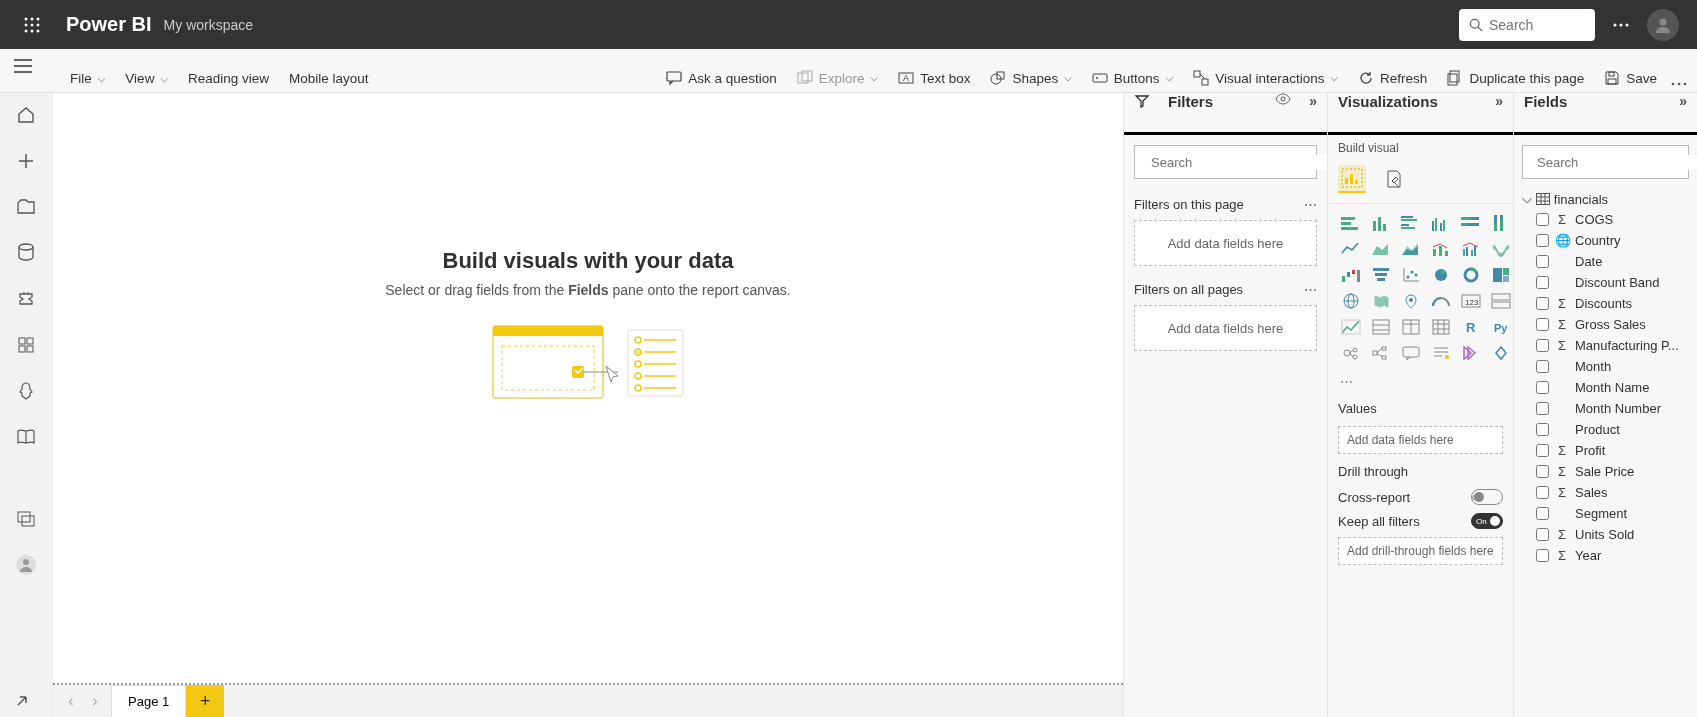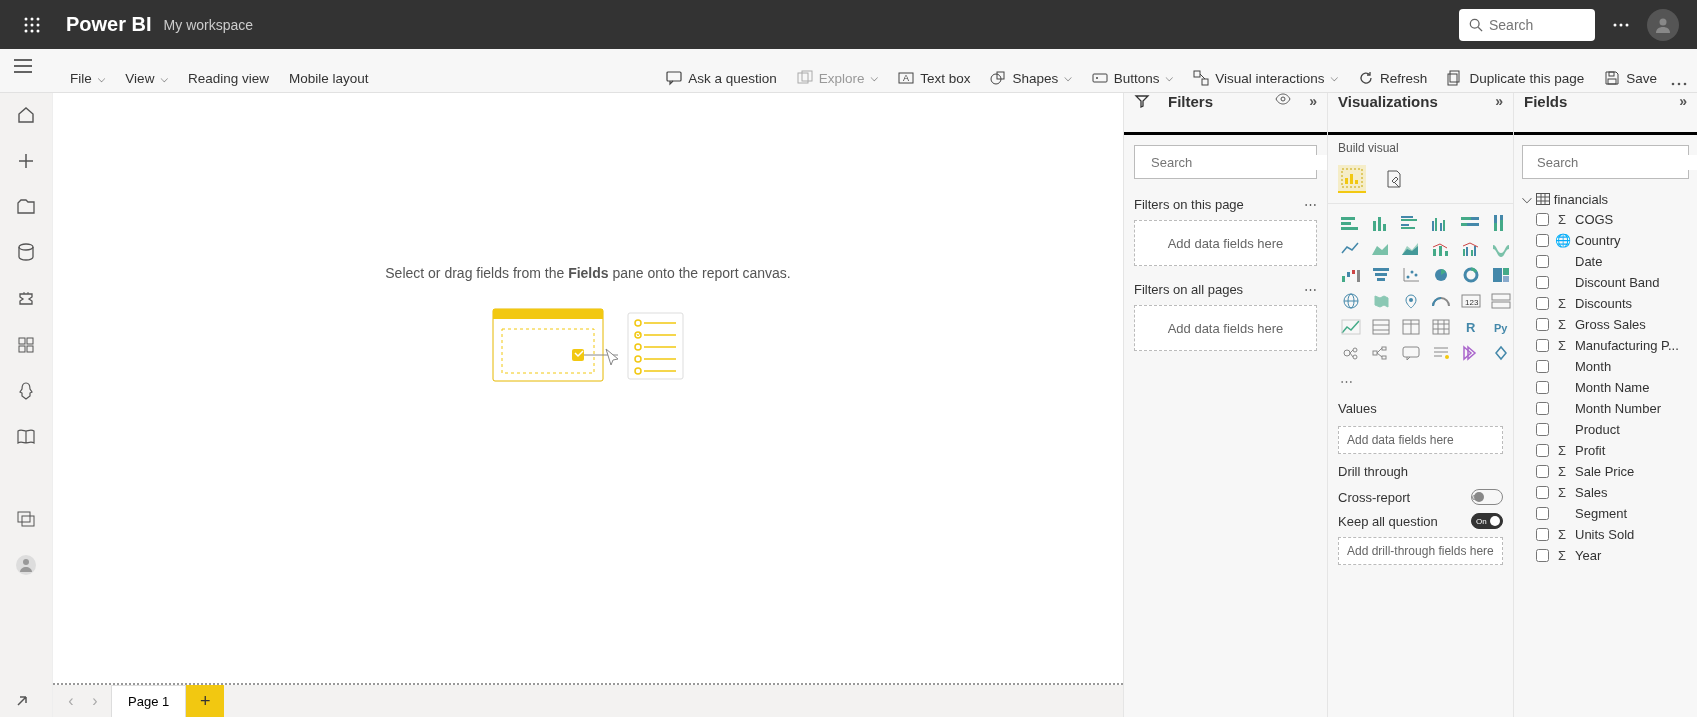--- a/index.html
+++ b/index.html
@@ -309,20 +309,21 @@
           <circle cx="11" cy="11" r="10" fill="#ddd"></circle>
           <circle cx="11" cy="8" r="3" fill="#999"></circle>
           <path d="M5 18c0-3 3-5 6-5s6 2 6 5" fill="#999"></path>
         </svg>
       </div>
   </div>
 
   <div class="canvas-wrap">
     <div class="canvas">
       <div class="placeholder">
+        <h2>Build visuals with your data</h2>
         <p>
           <span>Select or drag fields from the </span><b>Fields</b><span> pane onto the report canvas.</span>
         </p>
         <div class="placeholder-art">
           <svg width="200" height="90" viewBox="0 0 200 90">
             <rect x="5" y="8" width="110" height="72" rx="2" fill="#fff" stroke="#e6b800" stroke-width="1"></rect>
             <rect x="5" y="8" width="110" height="10" fill="#f2c811"></rect>
             <rect x="14" y="28" width="92" height="44" fill="none" stroke="#f2c811" stroke-dasharray="3 3"></rect>
             <rect x="84" y="48" width="12" height="12" fill="#f2c811" rx="2"></rect>
             <path d="M93 54l4 4M97 54l-4 4" stroke="#fff" stroke-width="1.5" style="display:none"></path>
@@ -682,21 +683,21 @@
     <div class="viz-drop"><span>Add data fields here</span></div>
 
     <div class="viz-section-hdr">Drill through</div>
     <div class="viz-toggle">
       <span>Cross-report</span>
       <div class="toggle off">
           <span>Off</span>
         </div>
     </div>
     <div class="viz-toggle">
-      <span>Keep all question</span>
+      <span>Keep all filters</span>
       <div class="toggle on">
           <span>On</span>
         </div>
     </div>
     <div class="viz-drop"><span>Add drill-through fields here</span></div>
   </div>
 
   <div class="pane fields-pane">
     <div class="pane-header">
       <span>Fields</span>

